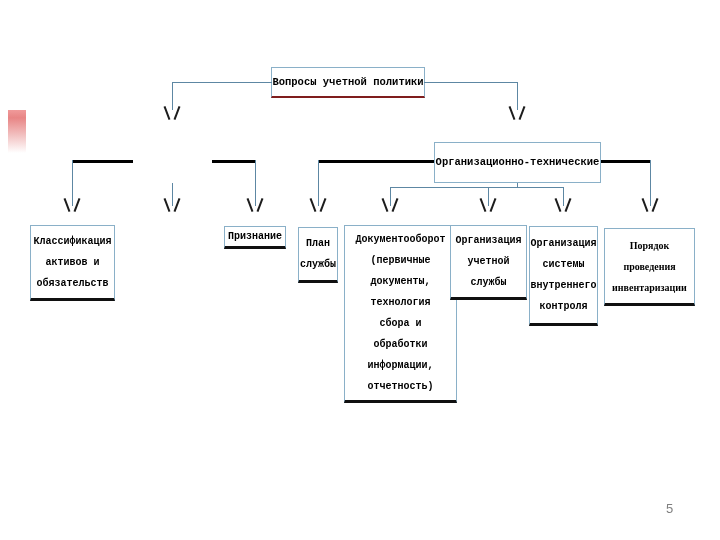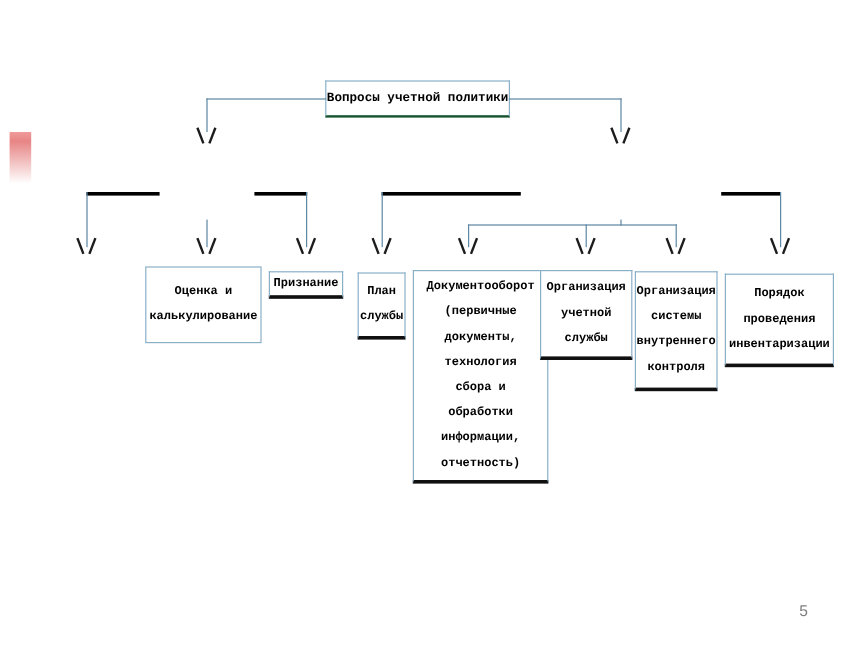--- a/index.html
+++ b/index.html
@@ -6,21 +6,21 @@
   .slide{position:relative;width:720px;height:540px;background:#ffffff;overflow:hidden;
          font-family:"Liberation Mono","DejaVu Sans Mono",monospace;}
   .accent{position:absolute;left:8px;top:110px;width:18px;height:43px;
           background:linear-gradient(180deg,#f09a9a 0%,#e88585 18%,#f3c6c6 62%,#ffffff 100%);}
   .box{position:absolute;box-sizing:border-box;border:1px solid #8ab0c8;background:#fff;
        display:flex;align-items:center;justify-content:center;text-align:center;
        color:#000;font-weight:bold;white-space:pre-line;line-height:21px;}
   .lvl12{font-size:10.5px;}
   .leaf{font-size:10px;}
   .shadow{border-bottom:3px solid #101010;}
-  .root{border-bottom:2px solid #14532d;}
+  .root{border-bottom:2px solid #7f1d1d;}
   .c{position:absolute;background:#5d87a3;}
   .t{position:absolute;background:#000;height:3px;}
   .arrow{position:absolute;width:18px;height:20px;}
   .arrow::before,.arrow::after{content:"";position:absolute;top:2px;width:2px;height:14px;background:#1c1c1c;}
   .arrow::before{left:3px;transform:rotate(-21deg);}
   .arrow::after{right:3px;transform:rotate(21deg);}
   .pagenum{position:absolute;left:666px;top:501px;font-family:"Liberation Sans",sans-serif;
            font-size:13px;color:#7f7f7f;}
 </style>
 </head>
@@ -32,20 +32,21 @@
 
   <div class="box lvl12 root" style="left:271px;top:67px;width:154px;height:31px;">Вопросы учетной политики</div>
 
   <div class="c" style="left:172px;top:82px;width:100px;height:1px;"></div>
   <div class="c" style="left:424px;top:82px;width:94px;height:1px;"></div>
   <div class="c" style="left:172px;top:82px;width:1px;height:28px;"></div>
   <div class="c" style="left:517px;top:82px;width:1px;height:28px;"></div>
   <div class="arrow" style="left:163px;top:104px;"></div>
   <div class="arrow" style="left:508px;top:104px;"></div>
 
+  <div class="box lvl12" style="left:434px;top:142px;width:167px;height:41px;">Организационно-технические</div>
 
   <div class="t" style="left:72px;top:160px;width:61px;"></div>
   <div class="t" style="left:212px;top:160px;width:44px;"></div>
   <div class="t" style="left:318px;top:160px;width:116px;"></div>
   <div class="t" style="left:601px;top:160px;width:49px;"></div>
 
   <div class="c" style="left:72px;top:160px;width:1px;height:46px;"></div>
   <div class="c" style="left:172px;top:183px;width:1px;height:23px;"></div>
   <div class="c" style="left:255px;top:160px;width:1px;height:46px;"></div>
   <div class="c" style="left:318px;top:160px;width:1px;height:46px;"></div>
@@ -58,39 +59,40 @@
 
   <div class="arrow" style="left:63px;top:196px;"></div>
   <div class="arrow" style="left:163px;top:196px;"></div>
   <div class="arrow" style="left:246px;top:196px;"></div>
   <div class="arrow" style="left:309px;top:196px;"></div>
   <div class="arrow" style="left:381px;top:196px;"></div>
   <div class="arrow" style="left:479px;top:196px;"></div>
   <div class="arrow" style="left:554px;top:196px;"></div>
   <div class="arrow" style="left:641px;top:196px;"></div>
 
-  <div class="box leaf" style="left:121px;top:222px;width:97px;height:64px;">Оценка и
-калькулирование</div>
+  <div class="box leaf shadow" style="left:30px;top:225px;width:85px;height:76px;">Классификация
+активов и
+обязательств</div>
   <div class="box leaf shadow" style="left:224px;top:226px;width:62px;height:23px;">Признание</div>
   <div class="box leaf shadow" style="left:298px;top:227px;width:40px;height:56px;">План
 службы</div>
   <div class="box leaf shadow" style="left:344px;top:225px;width:113px;height:178px;">Документооборот
 (первичные
 документы,
 технология
 сбора и
 обработки
 информации,
 отчетность)</div>
   <div class="box leaf shadow" style="left:450px;top:225px;width:77px;height:75px;">Организация
 учетной
 службы</div>
   <div class="box leaf shadow" style="left:529px;top:226px;width:69px;height:100px;">Организация
 системы
 внутреннего
 контроля</div>
-  <div class="box leaf shadow" style="left:604px;top:228px;width:91px;height:78px;">Порядок
+  <div class="box leaf shadow" style="left:604px;top:228px;width:91px;height:78px;font-family:Liberation Serif, serif;">Порядок
 проведения
 инвентаризации</div>
 
   <div class="pagenum">5</div>
 
 </div>
 
 </body></html>

